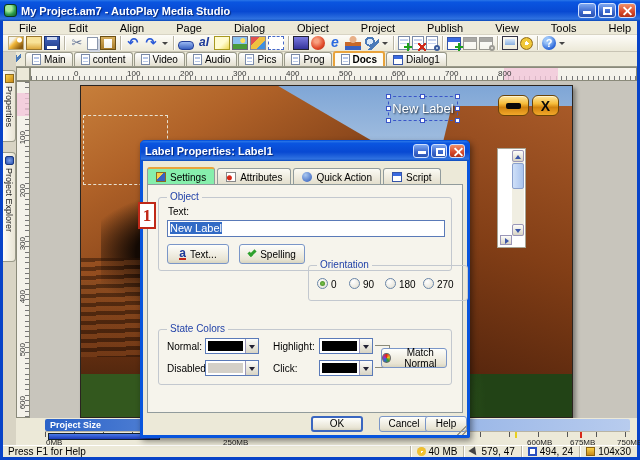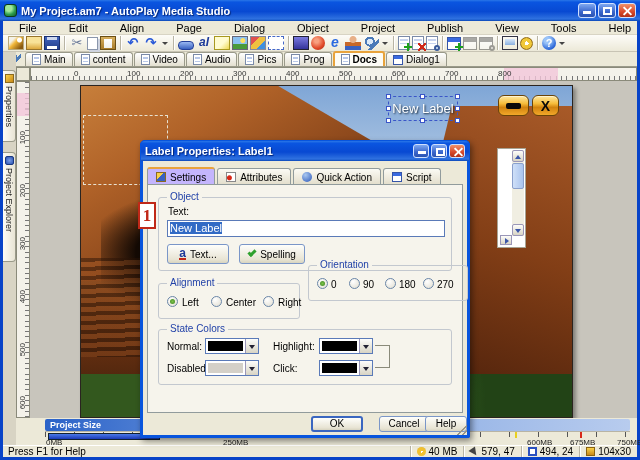--- a/index.html
+++ b/index.html
@@ -146,21 +146,21 @@
     border:1px solid #0831d9; border-radius:5px 5px 2px 2px; box-shadow:2px 3px 6px rgba(0,0,0,.45);
     outline:3px solid #0855dd; outline-offset:-3px; }
   .dlg-title { position:absolute; left:0; top:0; right:0; height:20px; border-radius:4px 4px 0 0;
     background:linear-gradient(180deg,#2a77e8 0%,#0a55e0 12%,#0849d2 55%,#2f72e0 90%,#0a47b8 100%);
     color:#fff; font-weight:bold; font-size:11px; display:flex; align-items:center; padding:0 4px; }
   .dlg-title .t { flex:1; text-shadow:1px 1px 1px #00257a; }
   .dlg-title .winbtn { width:16px; height:14px; }
   .dlg-tabs { position:absolute; left:6px; top:26px; right:6px; height:18px; display:flex; align-items:flex-end; }
   .dtab { display:flex; align-items:center; gap:4px; height:17px; padding:0 8px; margin-right:2px; font-size:10px;
     background:linear-gradient(#fbfaf4,#e2ddca); border:1px solid #919b9c; border-bottom:none; border-radius:3px 3px 0 0; }
-  .dtab.active { background:#c4b5fd; height:18px; font-weight:normal; border-top:2px solid #e8a33c; }
+  .dtab.active { background:#86efac; height:18px; font-weight:normal; border-top:2px solid #e8a33c; }
   .dti { width:10px; height:10px; }
   .dti.settings { background:linear-gradient(135deg,#f8d048 40%,#3a62c0 40%); border:1px solid #8a6a20; }
   .dti.attributes { background:radial-gradient(circle at 30% 60%,#d82818 0 2px,transparent 3px),#fff; border:1px solid #888; }
   .dti.quick { background:radial-gradient(circle at 35% 30%,#aac8f0,#2a56b8); border-radius:50%; }
   .dti.script { background:linear-gradient(#3a6ae0 0 3px,#fff 3px); border:1px solid #3454a8; }
   .dlg-page { position:absolute; left:6px; top:43px; right:6px; bottom:24px; background:#f6f4ec; border:1px solid #919b9c; }
   .grp { position:absolute; border:1px solid #c3c8cf; border-radius:3px; }
   .grp .legend { position:absolute; top:-7px; left:8px; background:#f6f4ec; padding:0 3px; color:#2242a8; font-size:10px; }
   .g-object { left:10px; top:12px; width:294px; height:74px; }
   .g-align { left:10px; top:98px; width:142px; height:36px; }
@@ -468,29 +468,20 @@
         <button class="dbtn" style="left:8px;top:46px;width:62px">
           <span class="fonticon">a</span>
           <span>Text...</span>
         </button>
         <button class="dbtn" style="left:80px;top:46px;width:66px">
           <span class="checkicon"></span>
           <span>Spelling</span>
         </button>
       </div>
 
-      <div class="grp g-align">
-        <span class="legend">Alignment</span>
-        <span class="radio sel" style="left:8px;top:12px"></span>
-        <span class="rlbl" style="left:23px;top:13px">Left</span>
-        <span class="radio" style="left:52px;top:12px"></span>
-        <span class="rlbl" style="left:67px;top:13px">Center</span>
-        <span class="radio" style="left:104px;top:12px"></span>
-        <span class="rlbl" style="left:119px;top:13px">Right</span>
-      </div>
 
       <div class="grp g-orient">
         <span class="legend">Orientation</span>
         <span class="radio sel" style="left:8px;top:12px"></span>
         <span class="rlbl" style="left:22px;top:13px">0</span>
         <span class="radio" style="left:40px;top:12px"></span>
         <span class="rlbl" style="left:54px;top:13px">90</span>
         <span class="radio" style="left:76px;top:12px"></span>
         <span class="rlbl" style="left:90px;top:13px">180</span>
         <span class="radio" style="left:114px;top:12px"></span>
@@ -523,20 +514,24 @@
         <span class="lbl" style="left:114px;top:33px">Click:</span>
         <div class="ccombo" style="left:160px;top:30px">
             <b class="swatch" style="background:#000"></b>
             <span class="cbtn">
               <i></i>
             </span>
           </div>
         <span class="conn" style="left:216px;top:15px;width:14px;height:1px"></span>
         <span class="conn" style="left:216px;top:37px;width:14px;height:1px"></span>
         <span class="conn" style="left:230px;top:15px;width:1px;height:23px"></span>
+        <button class="dbtn matchbtn" style="position:absolute">
+          <span class="wheel"></span>
+          <span>Match Normal</span>
+        </button>
       </div>
     </div>
 
     <div class="dlg-btns">
       <button class="okbtn def" style="left:170px;width:52px">OK</button>
       <button class="okbtn" style="left:238px;width:50px">Cancel</button>
       <button class="okbtn" style="left:284px;width:42px">Help</button>
     </div>
     <span class="grip"></span>
   </div>

